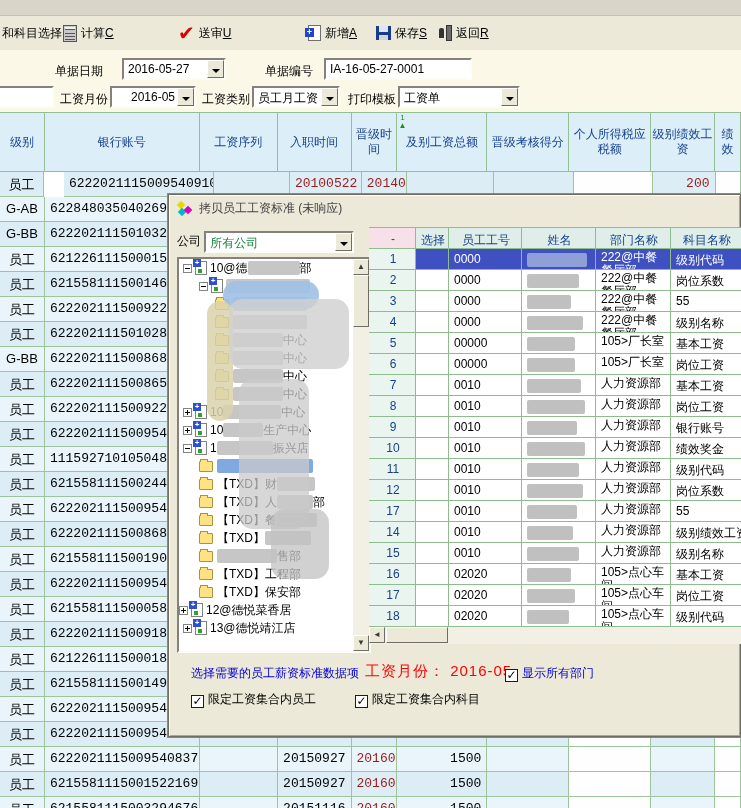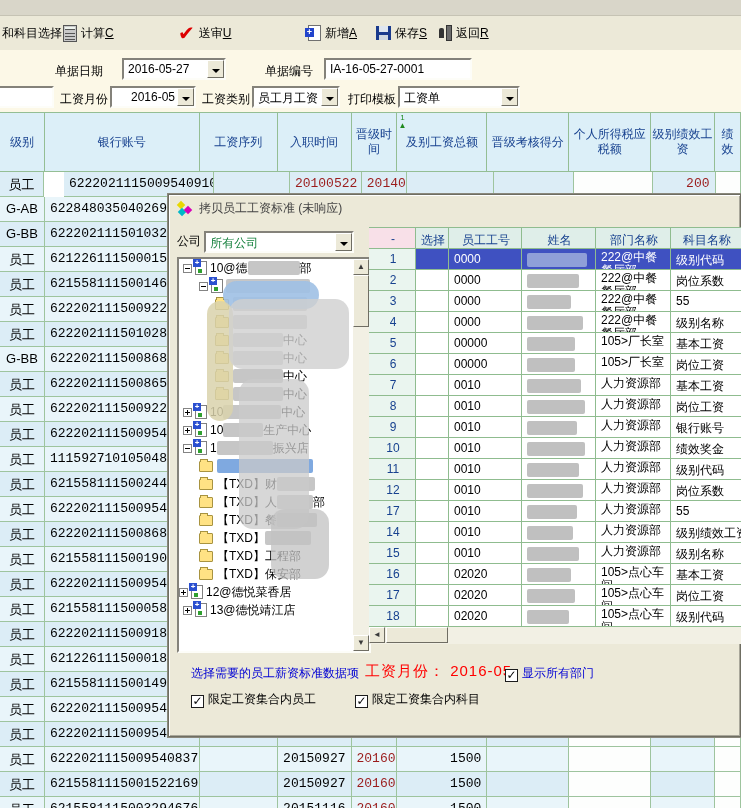--- a/index.html
+++ b/index.html
@@ -599,20 +599,25 @@
           <span>【TXD】餐</span>
           <span class="blurseg" style="width: 40px;"></span>
         </div>
         <div class="titem" style="padding-left: 20px;">
           <span class="ficon"></span>
           <span>【TXD】</span>
           <span class="blurseg" style="width: 46px;"></span>
         </div>
         <div class="titem" style="padding-left: 20px;">
           <span class="ficon"></span>
+          <span class="blurseg" style="width: 60px;"></span>
+          <span>售部</span>
+        </div>
+        <div class="titem" style="padding-left: 20px;">
+          <span class="ficon"></span>
           <span>【TXD】工程部</span>
         </div>
         <div class="titem" style="padding-left: 20px;">
           <span class="ficon"></span>
           <span>【TXD】保安部</span>
         </div>
         <div class="titem" style="">
           <span class="expbox plus"></span>
           <span class="cicon"></span>
           <span>12@德悦菜香居</span>

